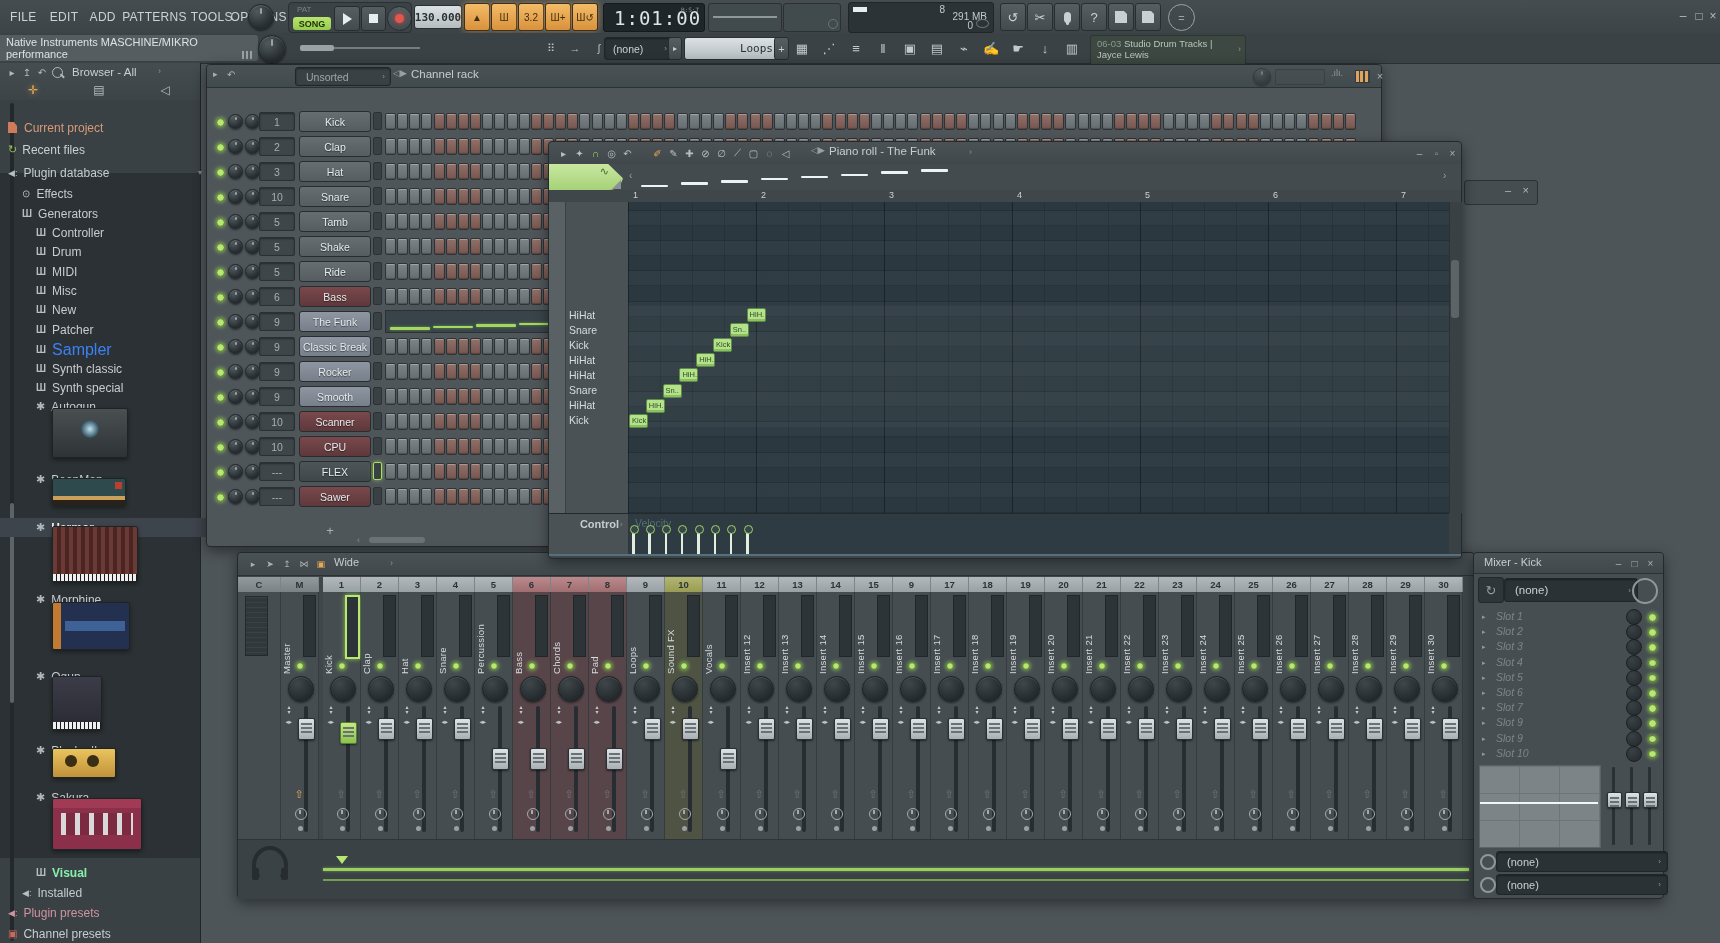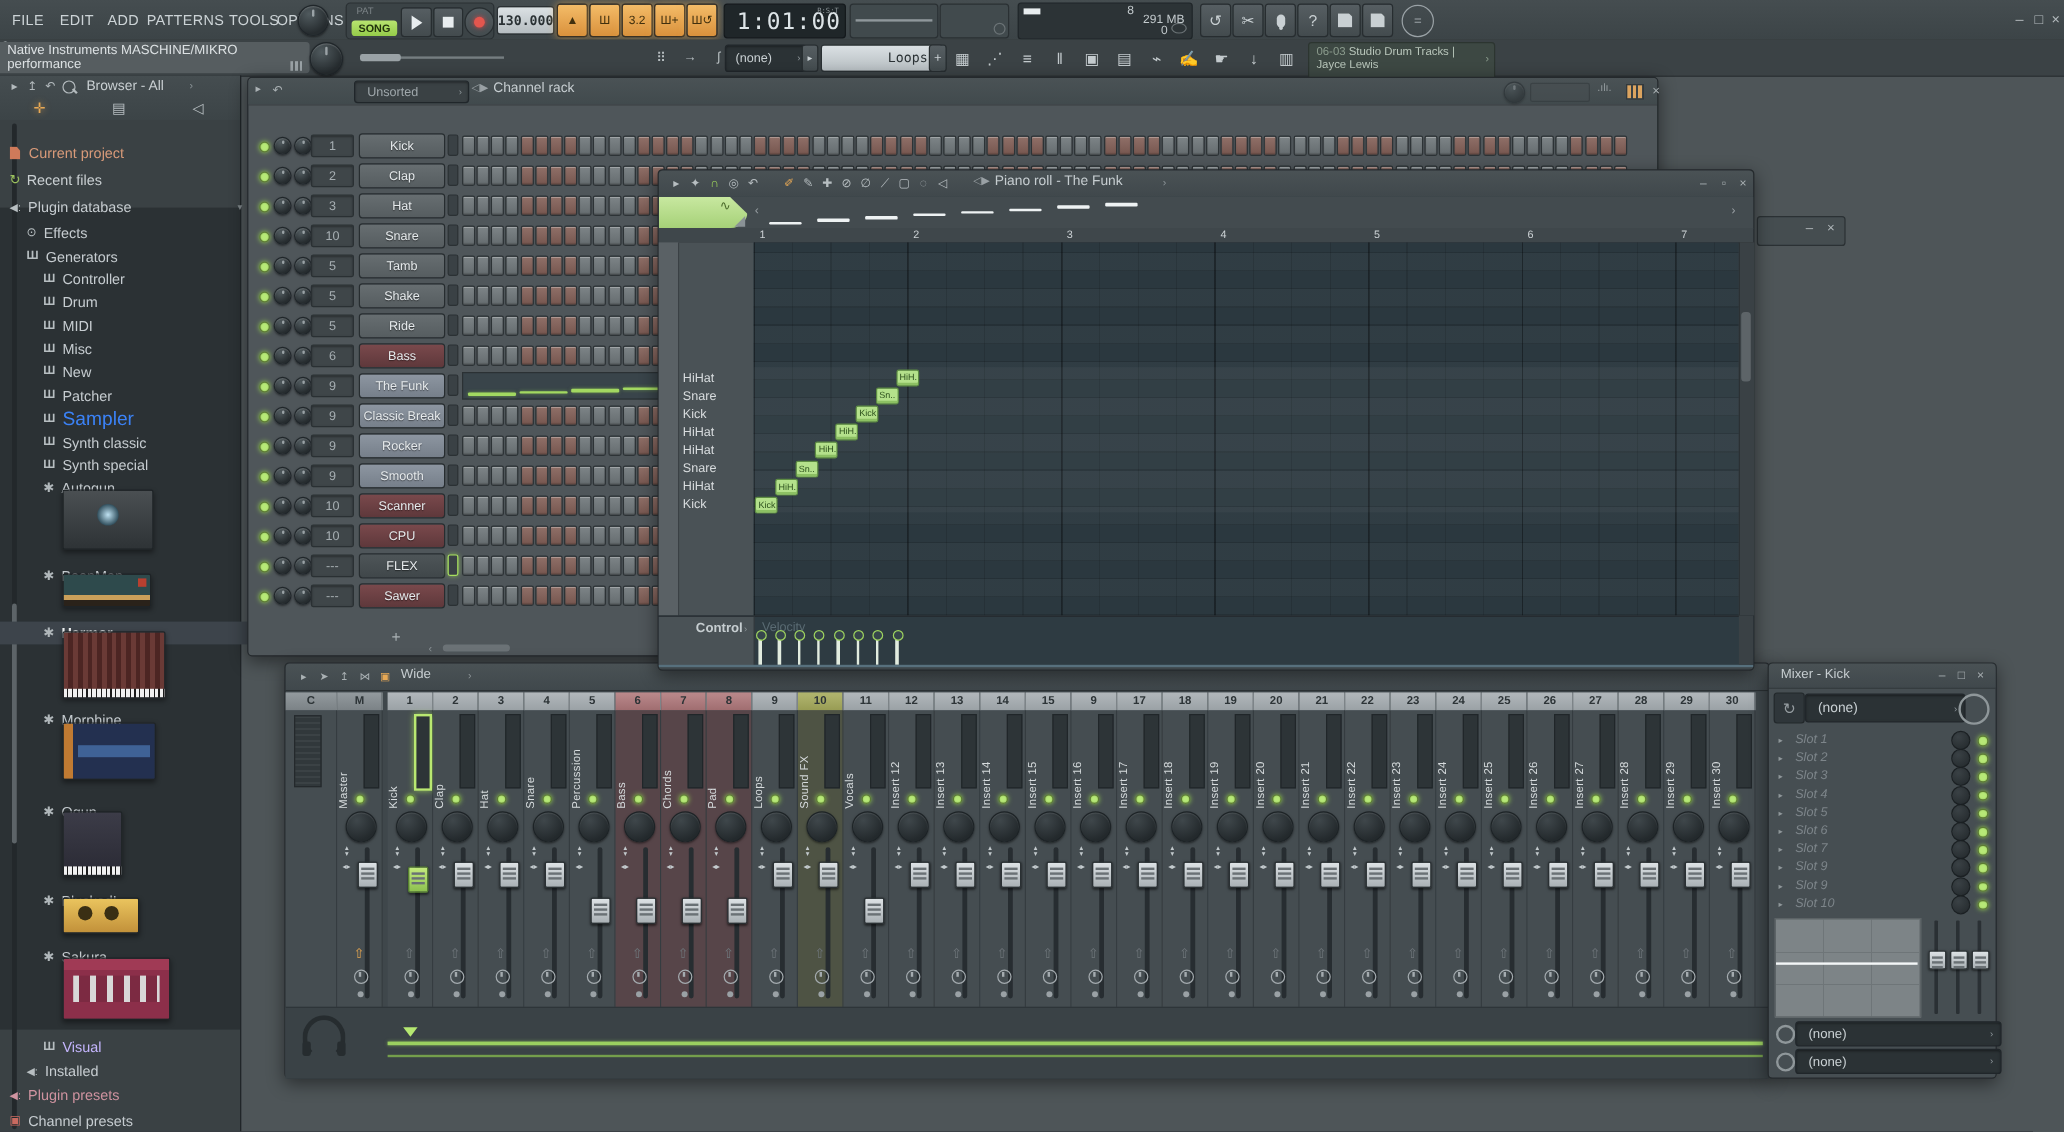--- a/index.html
+++ b/index.html
@@ -270,21 +270,21 @@
       </div>
       <div class="abs trow" style="left: 0px; top: 725px; width: 200px; height: 19px; padding-left: 36px;">
         <div style="color: rgb(176, 183, 186); font-size: 11px; margin-right: 6px;">✱</div>
         <div style="font-size: 12px; color: rgb(198, 204, 208); font-weight: normal;">Sakura</div>
       </div>
       <div class="abs thumb" style="left: 52px; top: 735px; width: 88px; height: 50px; background: linear-gradient(rgb(160, 58, 85) 0px, rgb(160, 58, 85) 18%, rgb(140, 47, 74) 18%);">
         <div style="position: absolute; left: 8px; top: 14px; right: 8px; height: 22px; background: repeating-linear-gradient(90deg, rgb(216, 216, 216) 0px, rgb(216, 216, 216) 5px, rgb(124, 42, 66) 5px, rgb(124, 42, 66) 14px);"></div>
       </div>
       <div class="abs trow" style="left: 0px; top: 800px; width: 200px; height: 19px; padding-left: 36px;">
         <div style="color: rgb(183, 190, 193); font-size: 10px; margin-right: 6px; font-weight: bold;">Ш</div>
-        <div style="font-size: 12px; color: #c4b5fd; font-weight: normal;">Visual</div>
+        <div style="font-size: 12px; color: #86efac; font-weight: bold;">Visual</div>
       </div>
       <div class="abs trow" style="left: 0px; top: 820px; width: 200px; height: 19px; padding-left: 22px;">
         <div style="color: rgb(183, 190, 193); font-size: 9px; margin-right: 6px;">◀:</div>
         <div style="font-size: 12px; color: rgb(198, 204, 208); font-weight: normal;">Installed</div>
       </div>
       <div class="abs trow" style="left: 0px; top: 840px; width: 200px; height: 19px; padding-left: 8px;">
         <div style="color: rgb(207, 147, 160); font-size: 9px; margin-right: 6px;">◀:</div>
         <div style="font-size: 12px; color: rgb(207, 147, 160); font-weight: normal;">Plugin presets</div>
       </div>
       <div class="abs trow" style="left: 0px; top: 861px; width: 200px; height: 19px; padding-left: 8px;">

